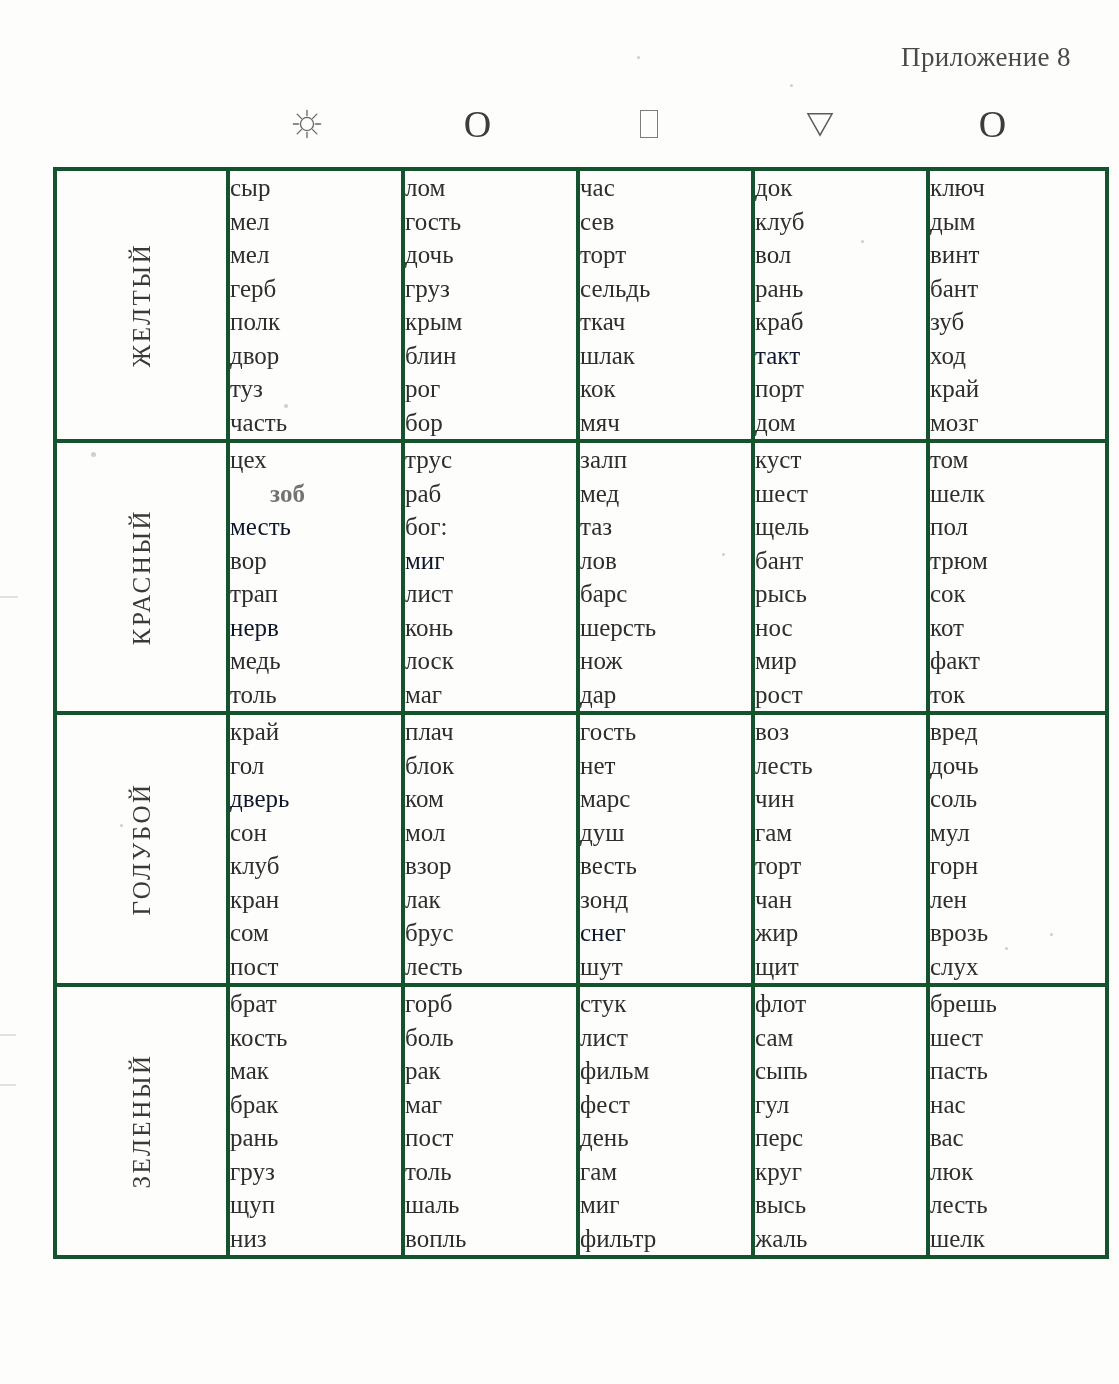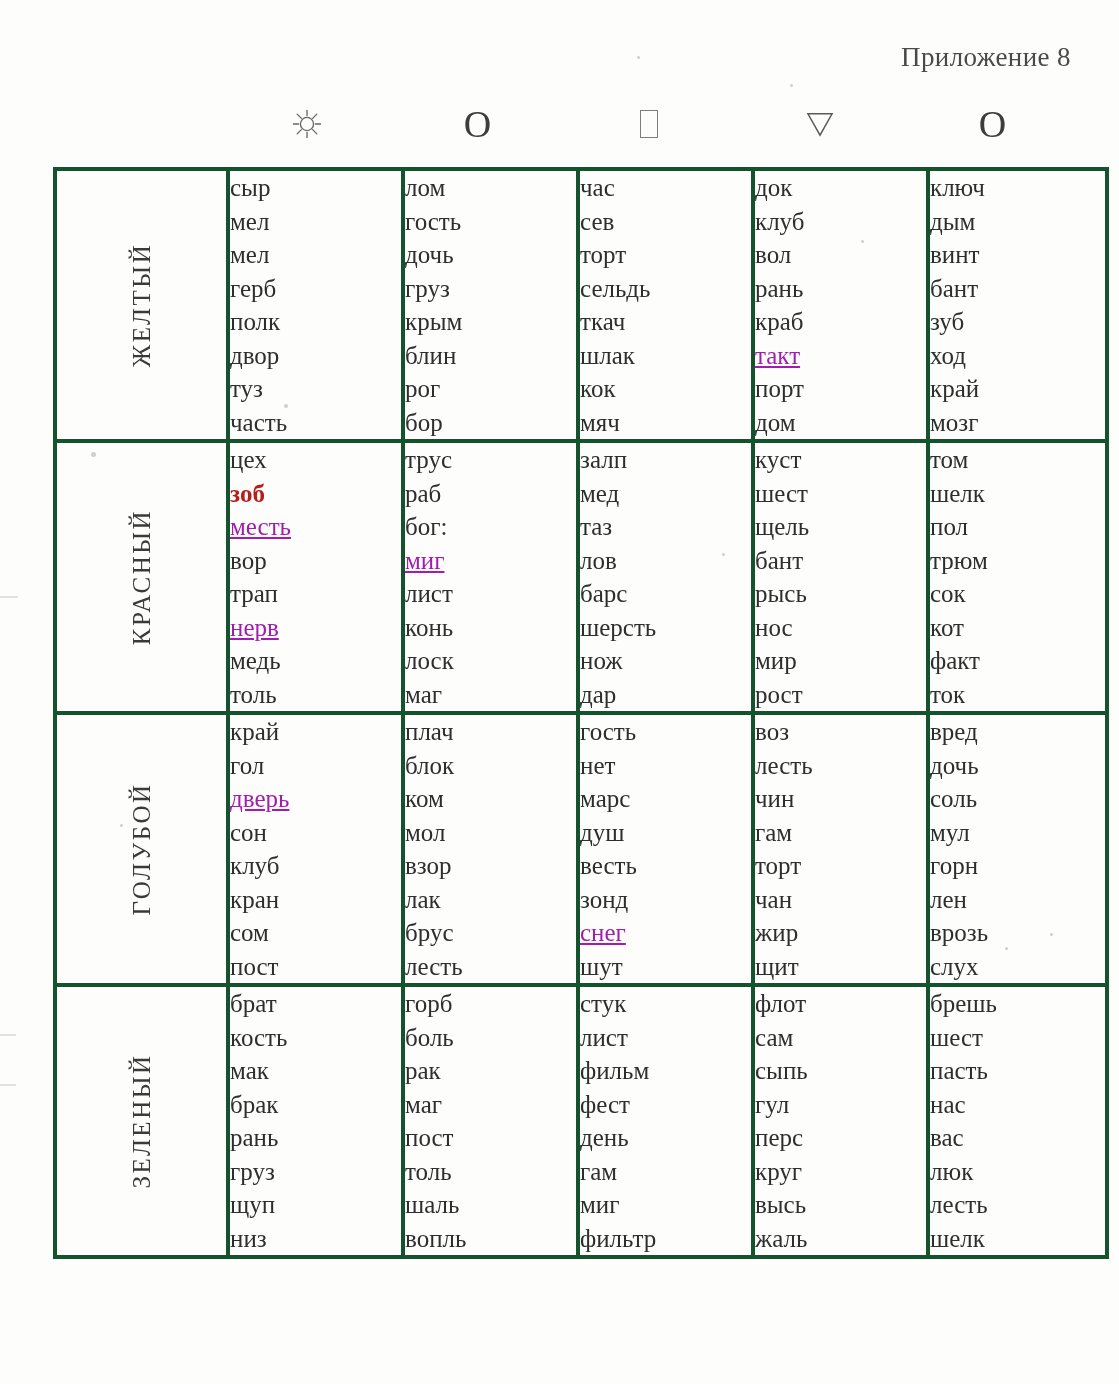--- a/index.html
+++ b/index.html
@@ -97,22 +97,22 @@
     padding: 12px 0 14px 14px;
   }
   .words-cell.last { width: 175px; }
 
   .word {
     font-size: 25px;
     line-height: 33.5px;
     color: #2e2e2e;
     white-space: nowrap;
   }
-  .word.faded   { color: #a21caf; text-decoration: underline; }
-  .word.bold    { font-weight: 700; color: #b91c1c; }
+  .word.faded   { color: #0f172a; }
+  .word.bold    { font-weight: 700; color: #737373; margin-left: 40px; }
 
   
   .speck {
     position: absolute;
     background: #cfcfcf;
     border-radius: 50%;
     pointer-events: none;
   }
   .edge-mark {
     position: absolute;

